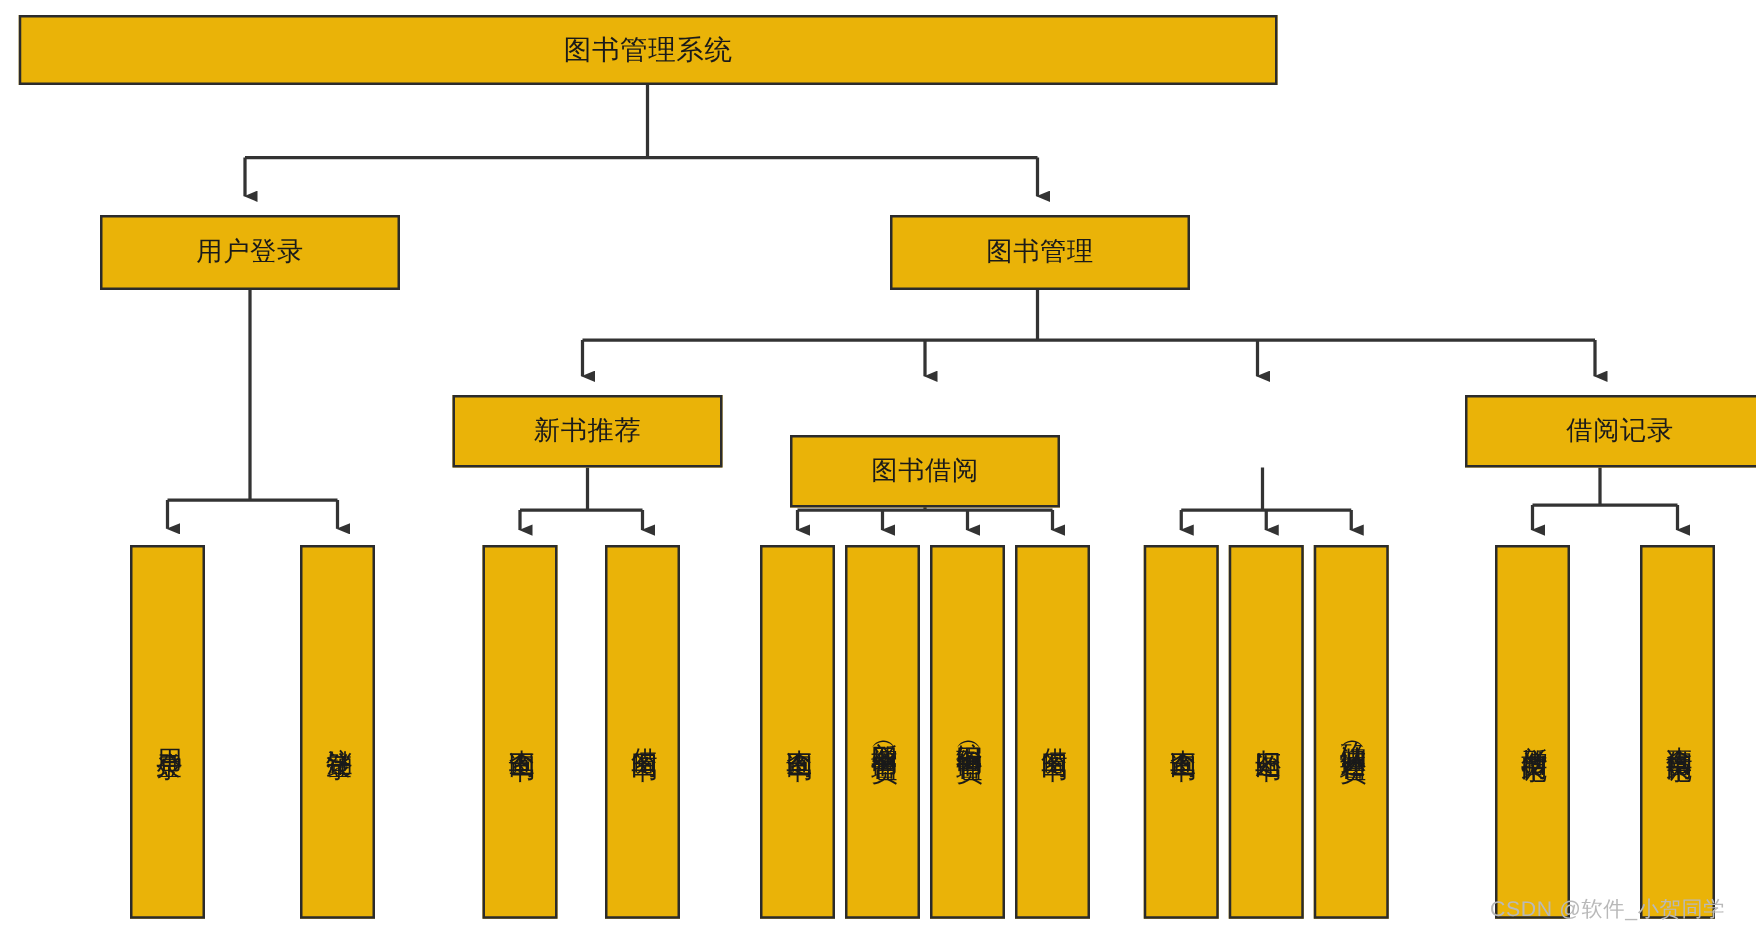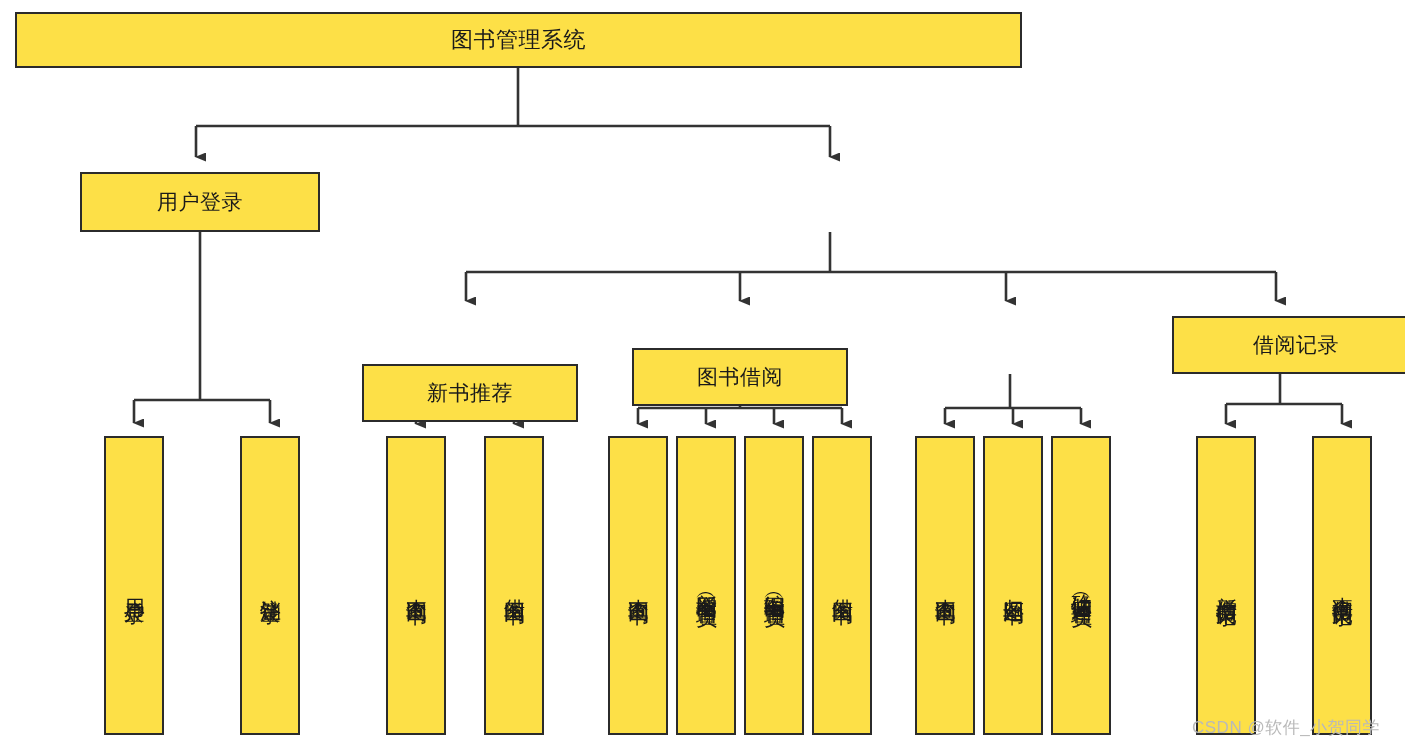--- a/index.html
+++ b/index.html
@@ -22,21 +22,21 @@
     left: 0;
     top: 0;
     width: 1405px;
     height: 747px;
     pointer-events: none;
   }
   .node {
     position: absolute;
     box-sizing: border-box;
     border: 2px solid #2b2b2b;
-    background: #fde047;
+    background: #eab308;
     color: #1a1a1a;
     display: flex;
     align-items: center;
     justify-content: center;
     overflow: hidden;
   }
   .node-label {
     font-size: 21px;
     line-height: 1.12;
     letter-spacing: 0.5px;
@@ -121,22 +121,25 @@
     </g>
   </svg>
 
   <div class="node root" style="left:15px; top:12px; width:1007px; height:56px;">
     <span class="node-label">图书管理系统</span>
   </div>
 
   <div class="node" style="left:80px; top:172px; width:240px; height:60px;">
     <span class="node-label">用户登录</span>
   </div>
+  <div class="node" style="left:712px; top:172px; width:240px; height:60px;">
+    <span class="node-label">图书管理</span>
+  </div>
 
-  <div class="node" style="left:362px; top:316px; width:216px; height:58px;margin-top:48px;">
+  <div class="node" style="left:362px; top:316px; width:216px; height:58px;">
     <span class="node-label">新书推荐</span>
   </div>
   <div class="node" style="left:632px; top:316px; width:216px; height:58px;margin-top:32px;">
     <span class="node-label">图书借阅</span>
   </div>
   <div class="node" style="left:1172px; top:316px; width:248px; height:58px;">
     <span class="node-label">借阅记录</span>
   </div>
 
   <div class="node vertical" style="left:104px; top:436px; width:60px; height:299px;">

